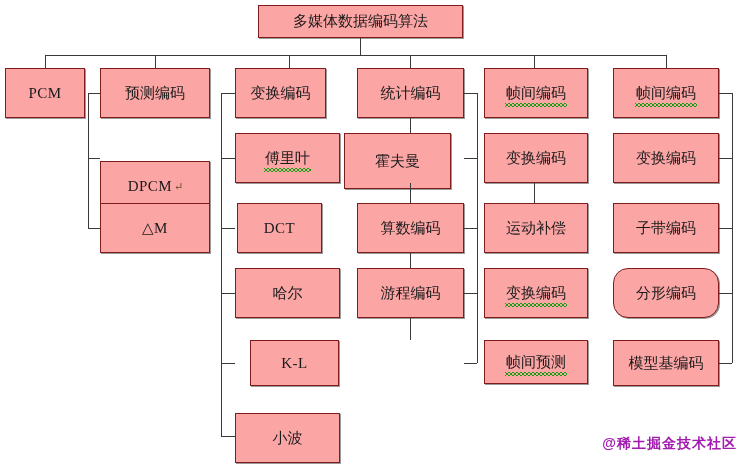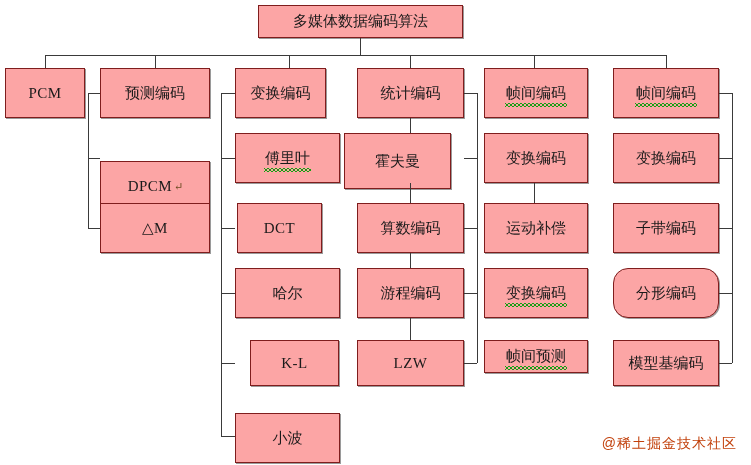--- a/index.html
+++ b/index.html
@@ -69,25 +69,26 @@
     background: #3a3a3a;
   }
   .ln.h { height: 1px; }
   .ln.v { width: 1px; }
 
   
   #watermark {
     position: absolute;
     right: 14px;
     bottom: 12px;
-    color: #c2410c;
+    color: #a21caf;
     font-size: 14px;
     font-family: "Liberation Sans", sans-serif;
     letter-spacing: 1px;
     user-select: none;
+    font-weight: bold;
   }
 </style>
 </head>
 <body>
 
 <div id="canvas">
 
   <div class="node root" style="left:258px; top:5px; width:205px; height:33px;">
     <span class="label">多媒体数据编码算法</span>
   </div>
@@ -150,23 +151,20 @@
     <span class="label">统计编码</span>
   </div>
   <div class="node" style="left:344px; top:133px; width:107px; height:56px;">
     <span class="label">霍夫曼</span>
   </div>
   <div class="node" style="left:357px; top:203px; width:107px; height:50px;">
     <span class="label">算数编码</span>
   </div>
   <div class="node" style="left:357px; top:268px; width:107px; height:50px;">
     <span class="label">游程编码</span>
-  </div>
-  <div class="node" style="left:357px; top:340px; width:107px; height:46px;">
-    <span class="label latin">LZW</span>
   </div>
   <div class="ln v" style="left:410px; top:118px; height:15px;"></div>
   <div class="ln v" style="left:410px; top:183px; height:20px;"></div>
   <div class="ln v" style="left:410px; top:253px; height:15px;"></div>
   <div class="ln v" style="left:410px; top:318px; height:22px;"></div>
   <div class="ln v" style="left:477px; top:93px; height:270px;"></div>
   <div class="ln h" style="left:464px; top:93px; width:13px;"></div>
   <div class="ln h" style="left:464px; top:158px; width:13px;"></div>
   <div class="ln h" style="left:464px; top:228px; width:13px;"></div>
   <div class="ln h" style="left:464px; top:293px; width:13px;"></div>
@@ -177,21 +175,21 @@
   </div>
   <div class="node" style="left:484px; top:133px; width:104px; height:50px;">
     <span class="label">变换编码</span>
   </div>
   <div class="node" style="left:484px; top:203px; width:104px; height:50px;">
     <span class="label">运动补偿</span>
   </div>
   <div class="node" style="left:484px; top:268px; width:104px; height:50px;">
     <span class="label squiggle">变换编码</span>
   </div>
-  <div class="node" style="left:484px; top:340px; width:104px; height:33px;">
+  <div class="node" style="left:484px; top:340px; width:104px; height:44px;">
     <span class="label squiggle">帧间预测</span>
   </div>
   <div class="ln v" style="left:534px; top:183px; height:20px;"></div>
 
   <div class="node" style="left:613px; top:68px; width:106px; height:50px;">
     <span class="label squiggle">帧间编码</span>
   </div>
   <div class="node" style="left:613px; top:133px; width:106px; height:50px;">
     <span class="label">变换编码</span>
   </div>

